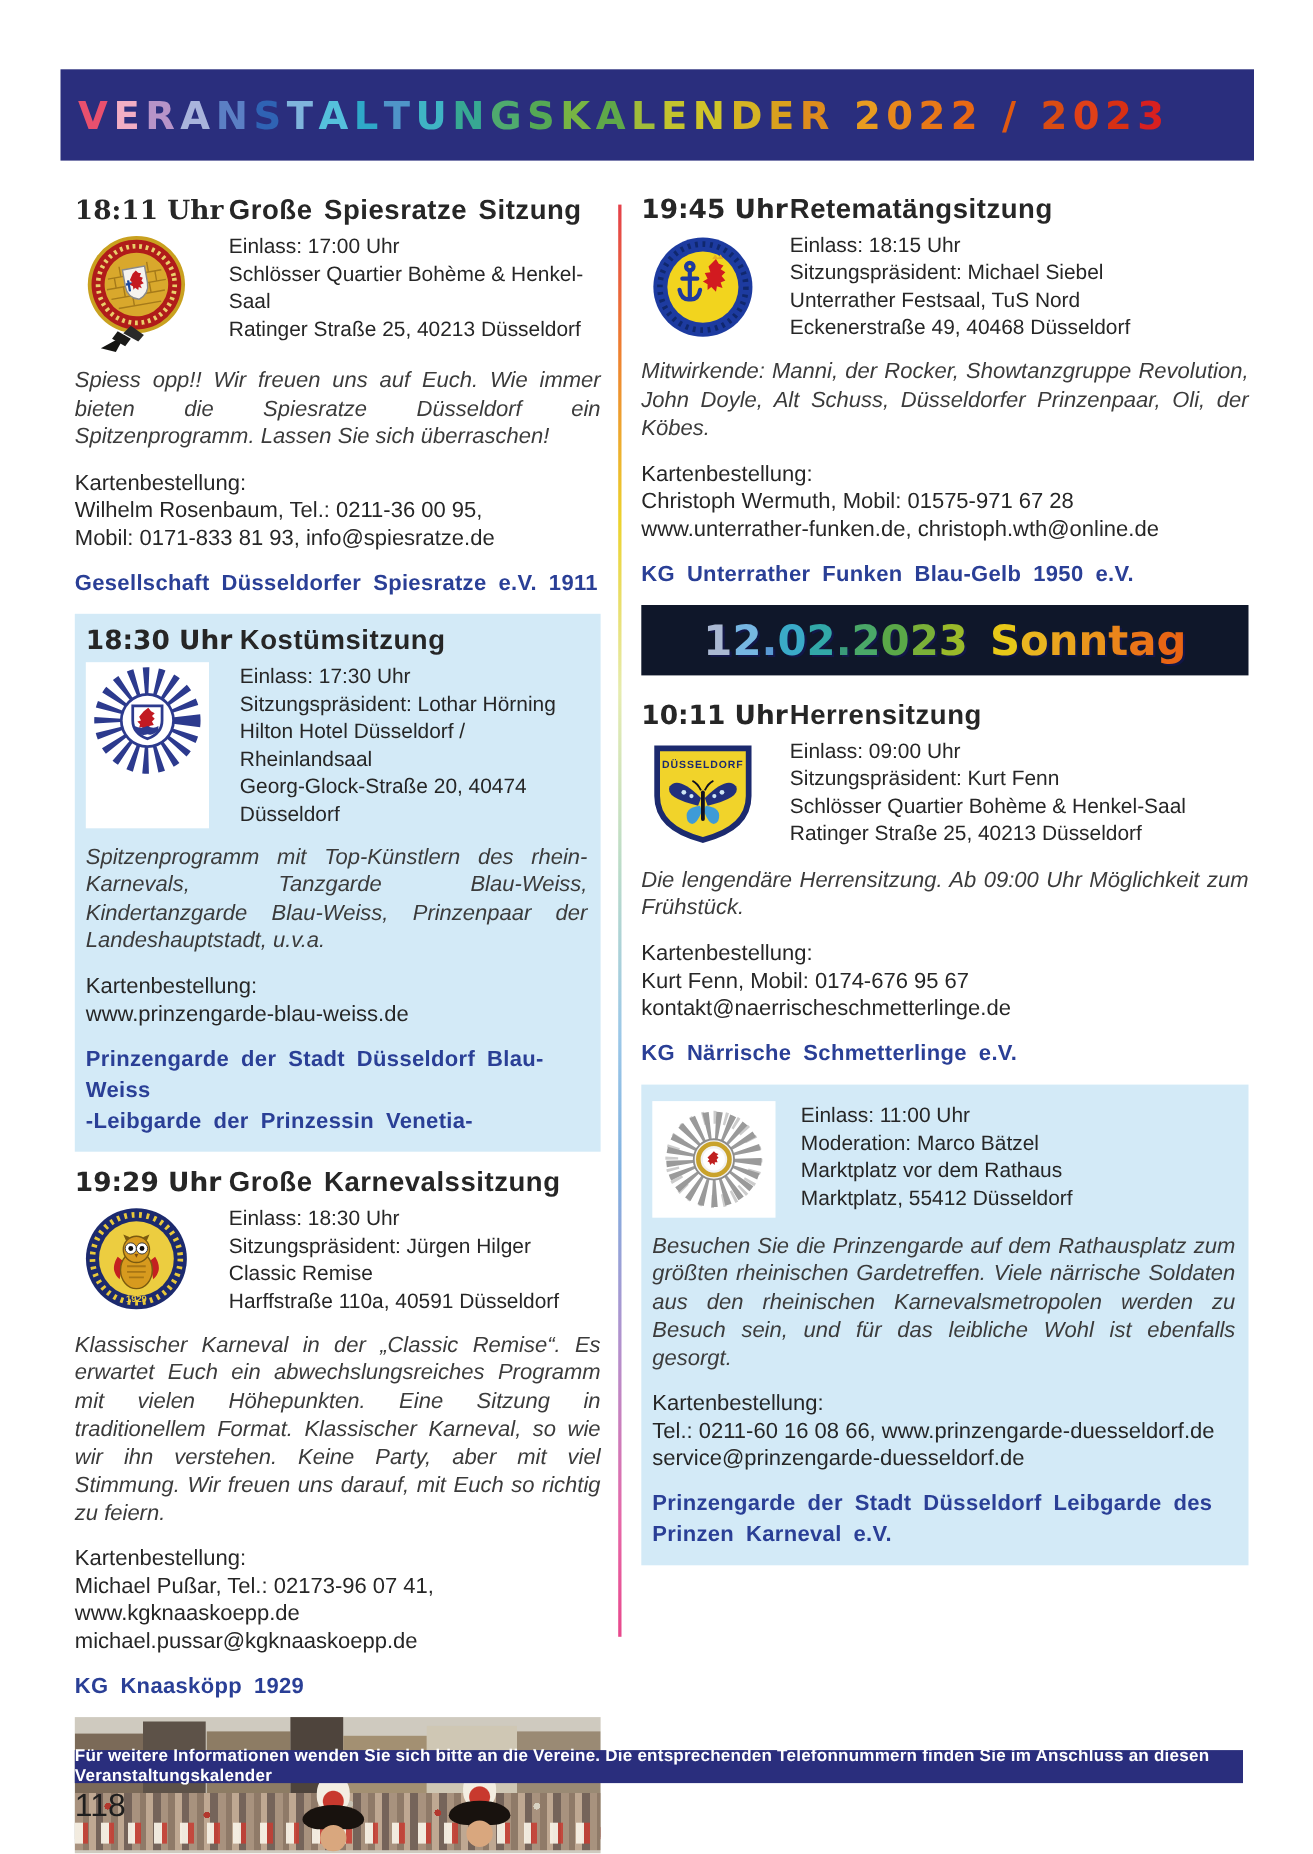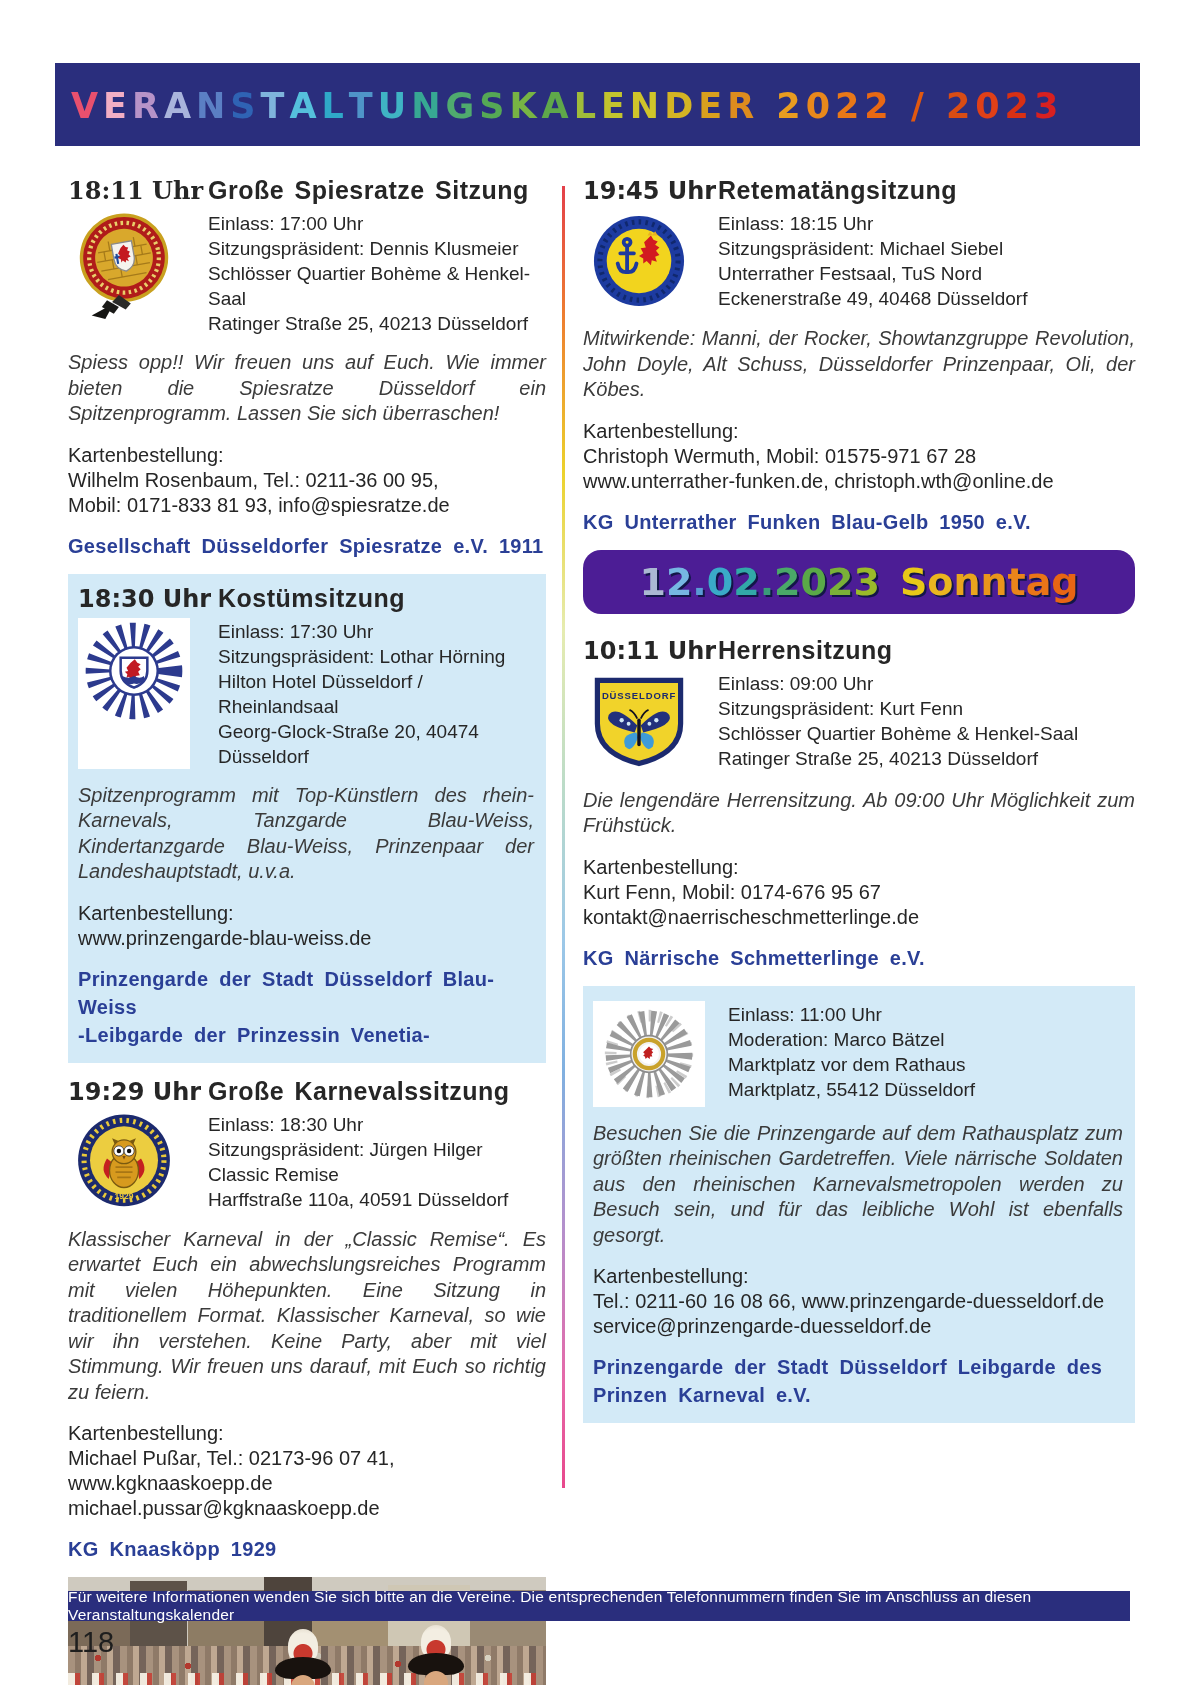--- a/index.html
+++ b/index.html
@@ -104,21 +104,21 @@
   }
   .ph-hat {
     position:absolute; left:2px; top:12px; width:56px; height:22px; background:#18120e;
     border-radius:50% 50% 30% 30% / 60% 60% 40% 40%;
   }
   .ph-face { position:absolute; left:18px; top:30px; width:24px; height:24px; border-radius:50%; background:#d9a77e; }
   
   .footer-bar {
     position:absolute; left:68px; top:1591px; width:1062px; height:30px;
     background:var(--navy,#2a2e7d); color:#fff; display:flex; align-items:center;
-    justify-content:center; font-size:15.5px; letter-spacing:.2px;
+    justify-content:center; font-size:15.5px; letter-spacing:.2px;font-weight:bold;
   }
   .page-number {
     position:absolute; left:68px; top:1626px; font-size:29px; color:#1e1e1e;
     font-family:"Liberation Sans", sans-serif;
   }
   svg text { font-family:"Liberation Sans", sans-serif; }
 </style>
 </head>
 <body>
 
@@ -152,21 +152,20 @@
       <path d="M52 50 v12 M49 54 h7" stroke="#1e4a9e" stroke-width="2.5" fill="none"></path>
       <path d="M58 44 l4 -3 2 3 3 1 -2 3 3 2 -2 3 2 3 -4 1 1 4 -3 -2 -1 3 -3 -3 -2 2 0 -4 -3 -2 3 -2 -2 -3 z" fill="#c41a20"></path>
     </g>
     <path d="M54 100 l14 10 -6 7 -16 -9 z" fill="#2a2a28"></path>
     <path d="M22 124 l26 -14 -10 18 z" fill="#141412"></path>
     <path d="M40 106 l14 8 -6 8 -14 -8 z" fill="#1a1a18"></path>
   </svg>
           </div>
           <div class="ev-details">
             <div class="ev-detail">Einlass: 17:00 Uhr</div>
-            <div class="ev-detail">Sitzungspräsident: Dennis Klusmeier</div>
             <div class="ev-detail">Schlösser Quartier Bohème &amp; Henkel-Saal</div>
             <div class="ev-detail">Ratinger Straße 25, 40213 Düsseldorf</div>
           </div>
         </div>
         <p class="ev-desc">Spiess opp!! Wir freuen uns auf Euch. Wie immer bieten die Spiesratze Düsseldorf ein Spitzenprogramm. Lassen Sie sich überraschen!</p>
         <div class="ev-tickets">
           <div class="ev-tick-label">Kartenbestellung:</div>
           <div class="ev-tick-line">Wilhelm Rosenbaum, Tel.: 0211-36 00 95,</div>
           <div class="ev-tick-line">Mobil: 0171-833 81 93, info@spiesratze.de</div>
         </div>
@@ -301,21 +300,21 @@
         </div>
         <p class="ev-desc">Mitwirkende: Manni, der Rocker, Showtanzgruppe Revolution, John Doyle, Alt Schuss, Düsseldorfer Prinzenpaar, Oli, der Köbes.</p>
         <div class="ev-tickets">
           <div class="ev-tick-label">Kartenbestellung:</div>
           <div class="ev-tick-line">Christoph Wermuth, Mobil: 01575-971 67 28</div>
           <div class="ev-tick-line">www.unterrather-funken.de, christoph.wth@online.de</div>
         </div>
         <div class="ev-org">KG Unterrather Funken Blau-Gelb 1950 e.V.</div>
       </section>
 
-    <div class="date-banner" style="background: #4c1d95; border-radius: 18px;">
+    <div class="date-banner" style="background: #0f172a;">
       <span><span style="color: rgb(170, 184, 210);">1</span><span style="color: rgb(118, 182, 226);">2</span><span style="color: rgb(90, 154, 212);">.</span><span style="color: rgb(58, 170, 200);">0</span><span style="color: rgb(50, 168, 168);">2</span><span style="color: rgb(58, 154, 122);">.</span><span style="color: rgb(74, 168, 104);">2</span><span style="color: rgb(90, 168, 72);">0</span><span style="color: rgb(122, 176, 56);">2</span><span style="color: rgb(154, 186, 42);">3</span></span>
       <span><span style="color: rgb(232, 200, 24);">S</span><span style="color: rgb(234, 181, 32);">o</span><span style="color: rgb(234, 165, 30);">n</span><span style="color: rgb(234, 149, 28);">n</span><span style="color: rgb(234, 133, 26);">t</span><span style="color: rgb(234, 117, 24);">a</span><span style="color: rgb(232, 101, 20);">g</span></span>
     </div>
 
     <section class="event">
         <div class="ev-head">
           <span class="ev-time">10:11 Uhr</span>
           <span class="ev-title">Herrensitzung</span>
         </div>
         <div class="ev-mid">

